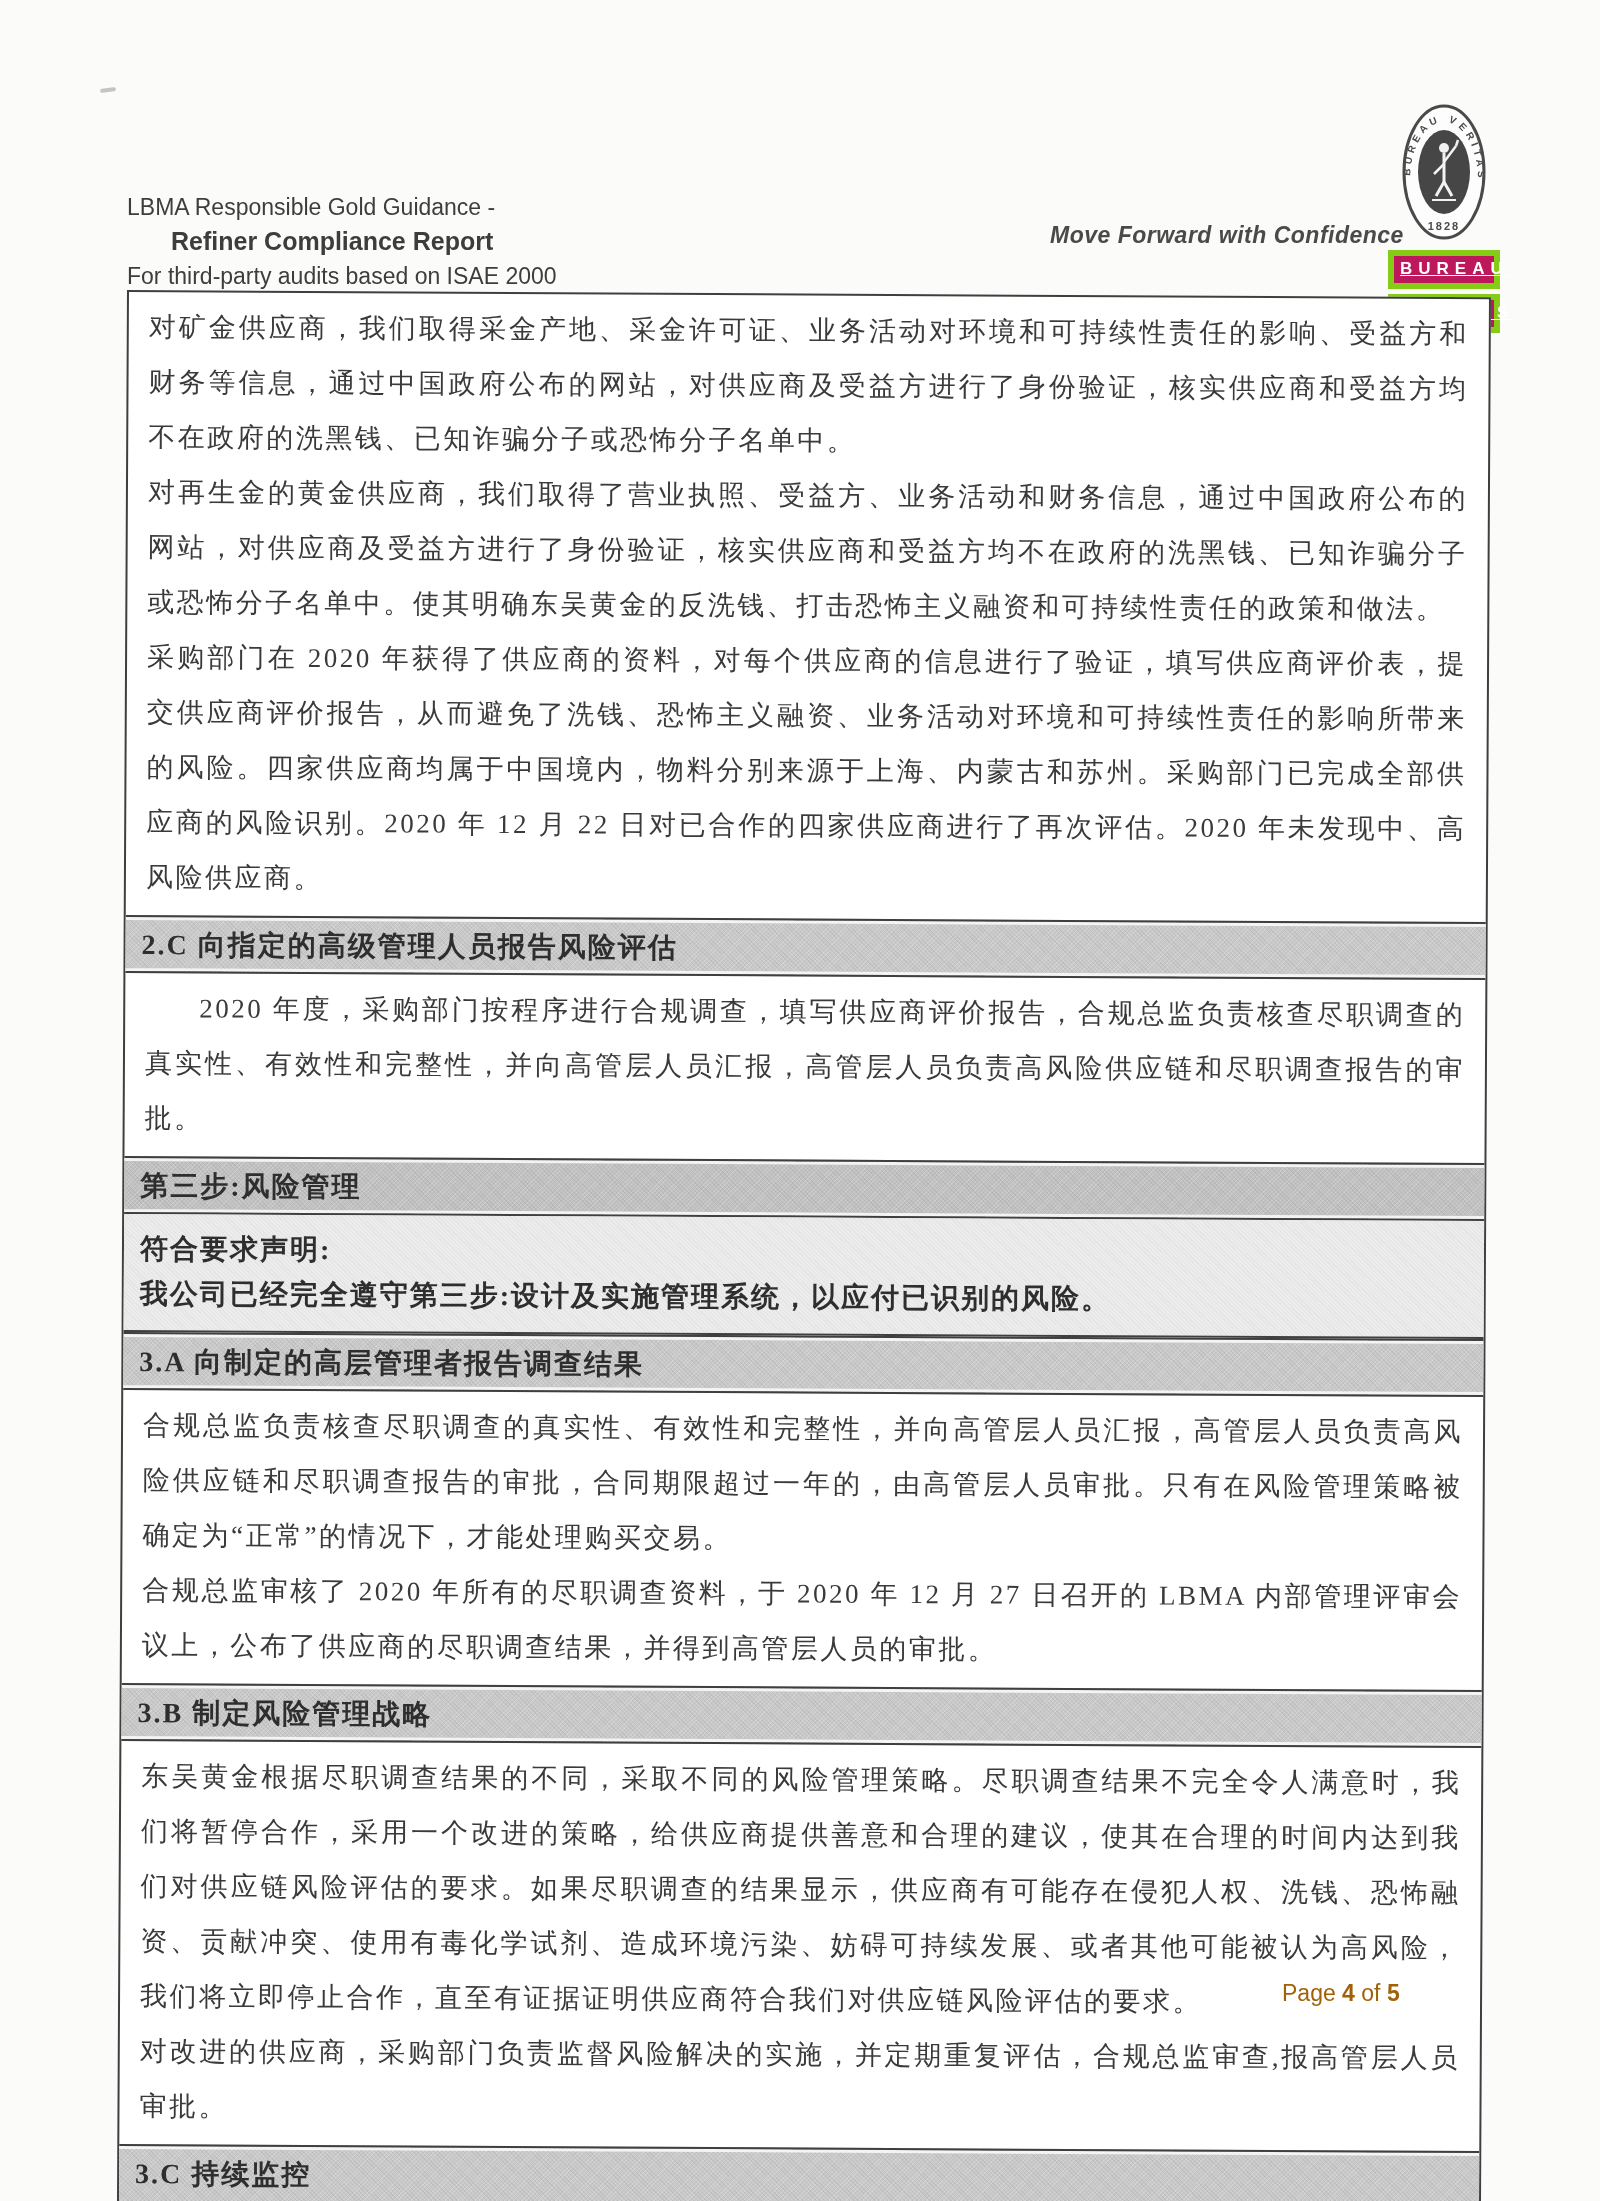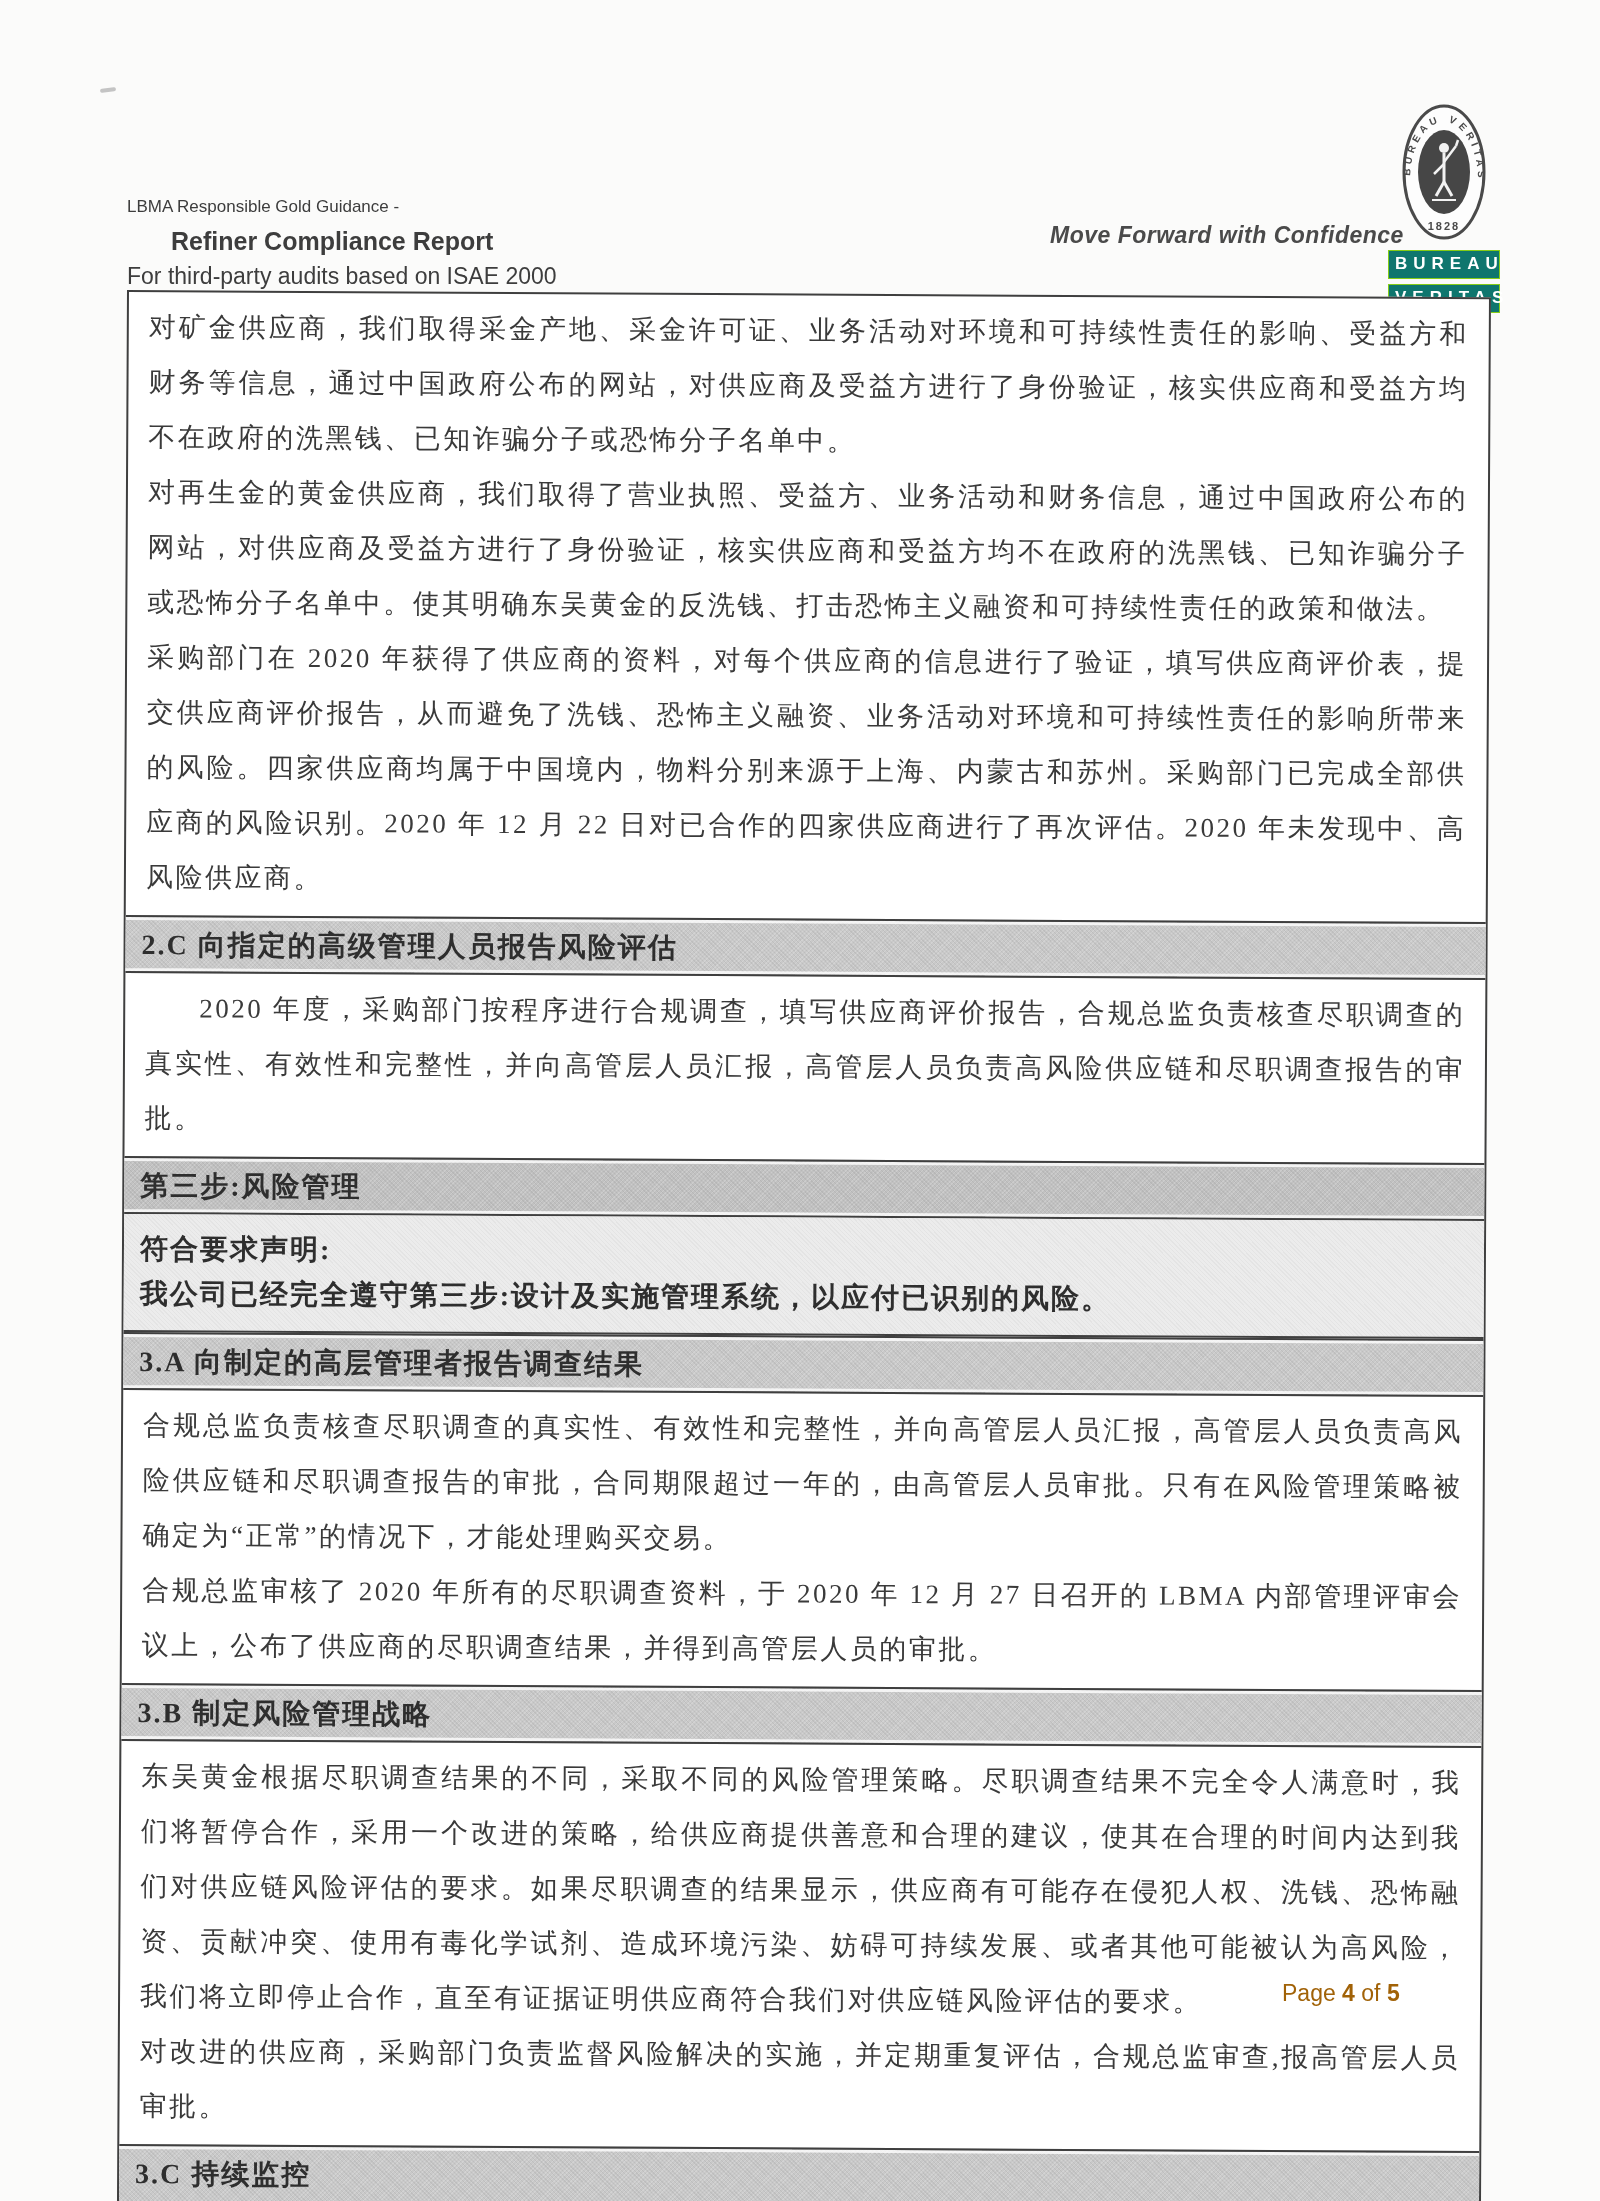--- a/index.html
+++ b/index.html
@@ -8,39 +8,39 @@
     background:#fbfbfa;
     font-family:"Liberation Serif","DejaVu Serif",serif;
     color:#3a3a3a;
     overflow:hidden;
     position:relative;
   }
   .page{position:absolute;inset:0;}
 
   
   .doc-header{position:absolute;left:127px;top:190px;font-family:"Liberation Sans","DejaVu Sans",sans-serif;color:#3d3d3d;}
-  .doc-header .l1{font-size:17px;line-height:34px;font-weight:400;}
+  .doc-header .l1{font-size:23px;line-height:34px;font-weight:400;}
   .doc-header .l2{font-size:25px;line-height:35px;font-weight:700;margin-left:44px;}
   .doc-header .l3{font-size:23px;line-height:34px;font-weight:400;}
 
   .tagline{
     position:absolute;left:1050px;top:222px;width:330px;
     font-family:"Liberation Sans","DejaVu Sans",sans-serif;
     font-style:italic;font-weight:700;font-size:23px;color:#4a4a4a;
     letter-spacing:.5px;white-space:nowrap;
   }
 
   
   .logo{position:absolute;left:1388px;top:100px;width:112px;text-align:center;}
   .logo svg{display:block;margin:0 auto;}
   .logo-box{
-    background:#0f766e;color:#fff;
+    background:#be185d;color:#fff;
     font-family:"Liberation Sans","DejaVu Sans",sans-serif;
     font-weight:700;font-size:17px;letter-spacing:6px;
-    padding:3px 0 4px 6px;border:1px solid #84cc16;
+    padding:3px 0 4px 6px;border:6px solid #84cc16;text-decoration:underline;
   }
   .logo-box + .logo-box{margin-top:5px;}
 
   
   .report-table{
     position:absolute;left:127px;top:290px;width:1364px;
     border:2px solid #3f3f3f;background:#fff;
     transform:rotate(.3deg);transform-origin:0 0;
     box-sizing:border-box;
   }

